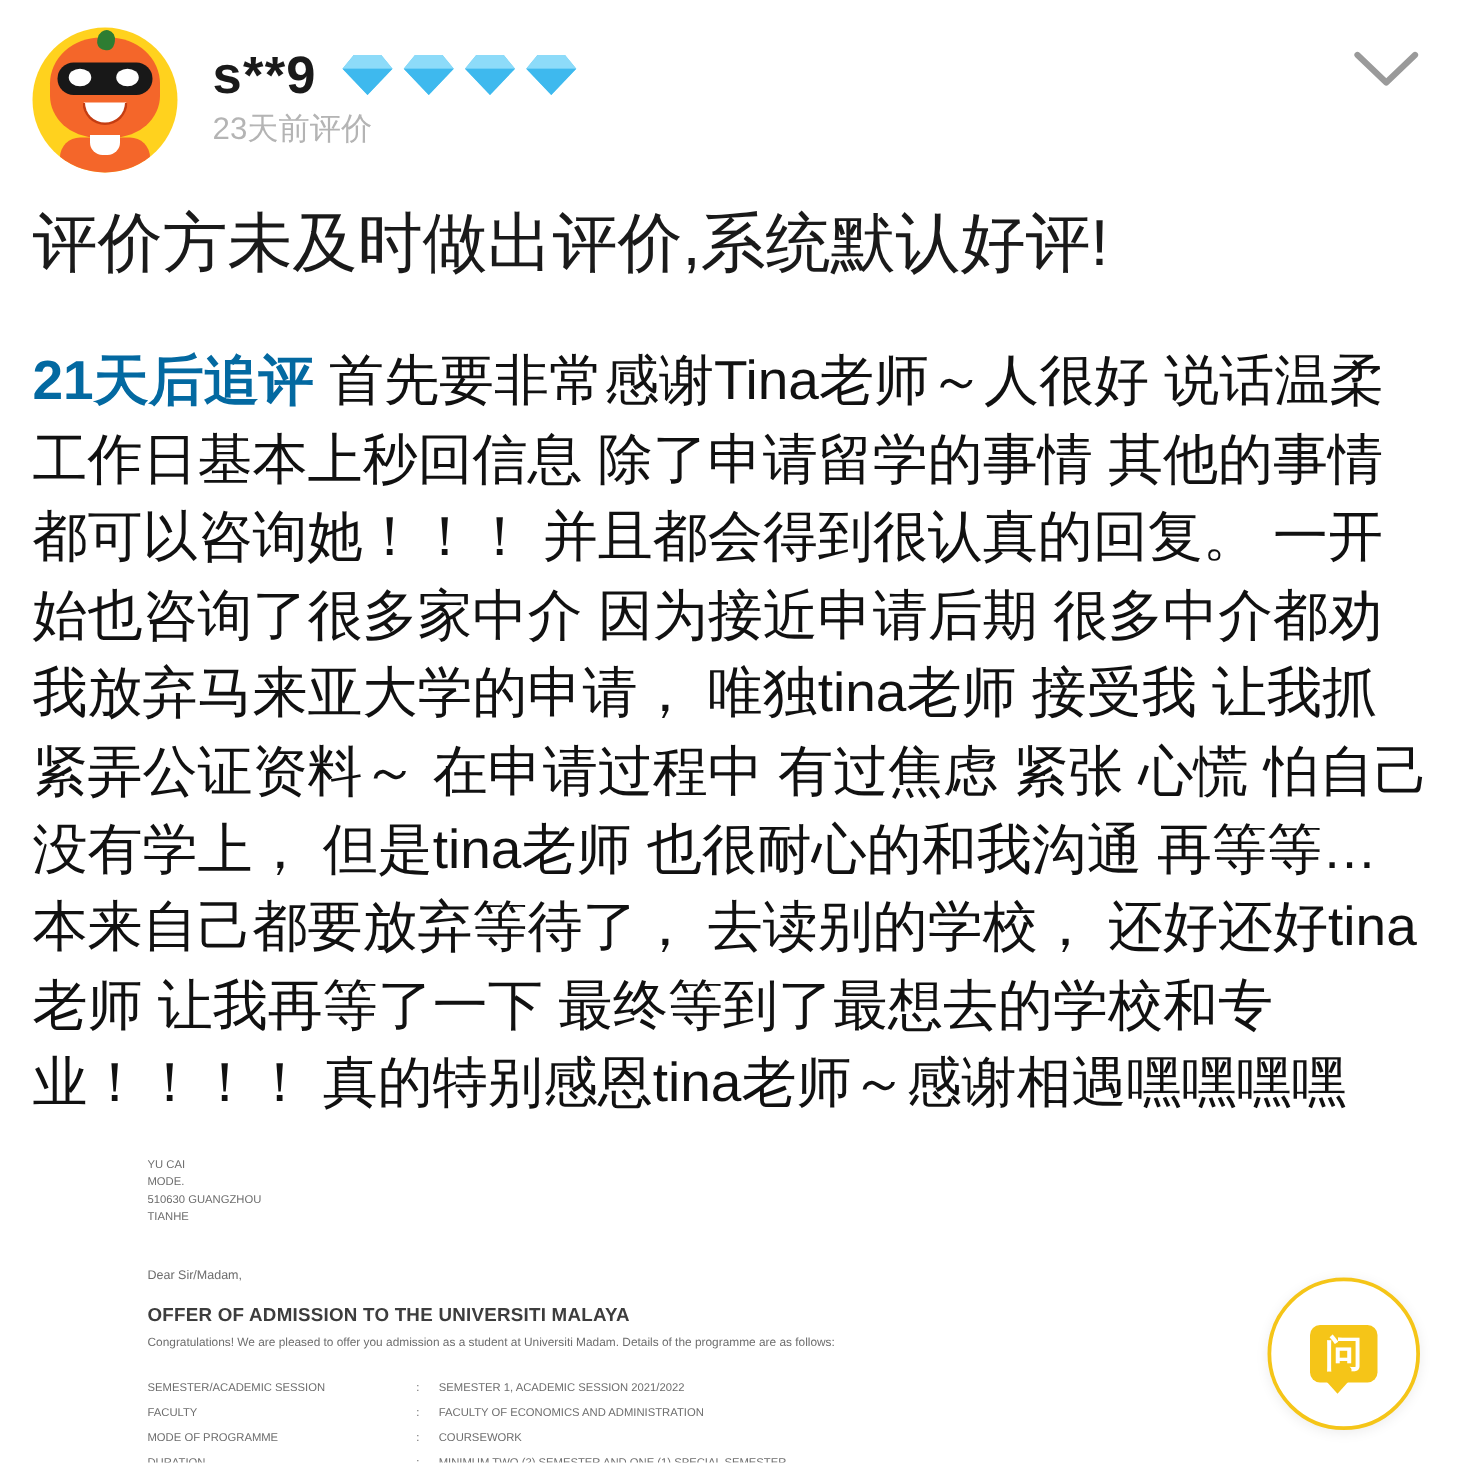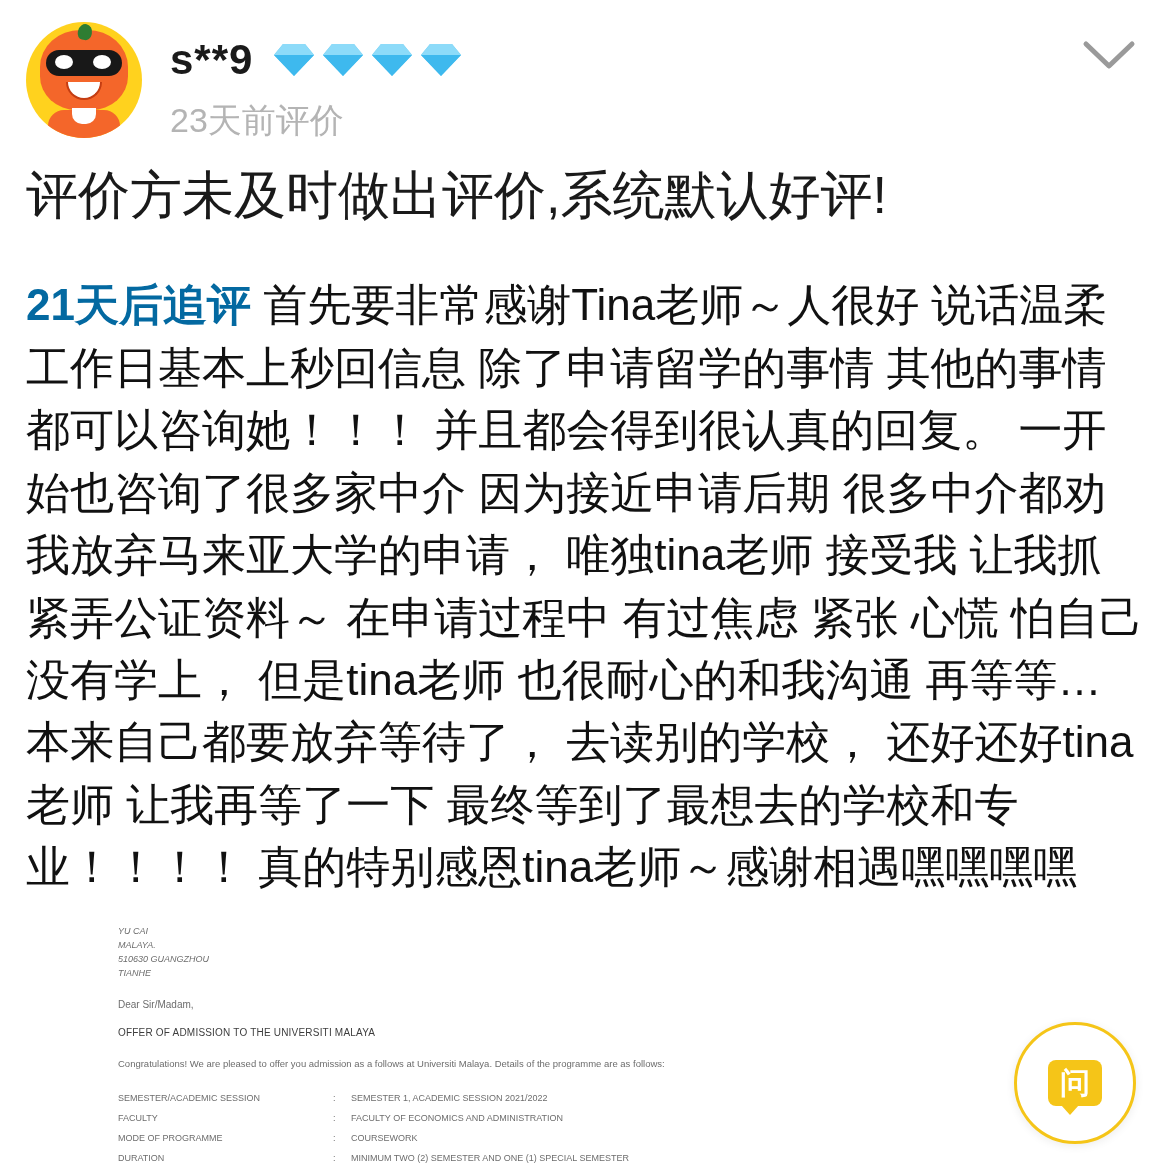--- a/index.html
+++ b/index.html
@@ -122,22 +122,22 @@
     gap: 7px;
     align-items: center;
   }
   .diamond {
     width: 42px;
     height: 36px;
     position: relative;
   }
   .diamond svg { display: block; }
   .review-time {
-    margin-top: 14px;
-    font-size: 34px;
+    margin-top: 2px;
+    font-size: 25px;
     color: #b4b4b4;
   }
   .chevron {
     position: absolute;
     right: 34px;
     top: 38px;
     width: 54px;
     height: 34px;
   }
 
@@ -171,27 +171,27 @@
     width: 560px;
     background: #ffffff;
   }
   .doc {
     font-family: "Liberation Sans", sans-serif;
     color: #6d6d6d;
     font-size: 9px;
     line-height: 1.55;
     transform-origin: top left;
   }
-  .doc .addr { margin-bottom: 16px; font-style: italic; }
+  .doc .addr { margin-bottom: 32px; }
   .doc .dear { margin-bottom: 13px; font-size: 10px; }
   .doc .subject {
-    font-weight: normal;
+    font-weight: bold;
     color: #3d3d3d;
-    font-size: 10px;
-    margin-bottom: 16px;
+    font-size: 15px;
+    margin-bottom: 4px;
     letter-spacing: 0.2px;
   }
   .doc .congrats { margin-bottom: 18px; font-size: 9.5px; }
   .doc table {
     border-collapse: collapse;
     width: 100%;
     font-size: 9px;
   }
   .doc table td {
     vertical-align: top;
@@ -306,27 +306,27 @@
   <div class="first-line">评价方未及时做出评价,系统默认好评!</div>
 
   <div class="append-block">
     <span class="append-label">21天后追评</span><span> 首先要非常感谢Tina老师～人很好 说话温柔 工作日基本上秒回信息 除了申请留学的事情 其他的事情都可以咨询她！！！ 并且都会得到很认真的回复。 一开始也咨询了很多家中介 因为接近申请后期 很多中介都劝我放弃马来亚大学的申请， 唯独tina老师 接受我 让我抓紧弄公证资料～ 在申请过程中 有过焦虑 紧张 心慌 怕自己没有学上， 但是tina老师 也很耐心的和我沟通 再等等…本来自己都要放弃等待了， 去读别的学校， 还好还好tina老师 让我再等了一下 最终等到了最想去的学校和专业！！！！ 真的特别感恩tina老师～感谢相遇嘿嘿嘿嘿</span>
   </div>
 
   <div class="doc-wrap">
     <div class="doc">
       <div class="addr">
         <div>YU CAI</div>
-        <div>MALAYA.</div>
+        <div>MODE.</div>
         <div>510630 GUANGZHOU</div>
         <div>TIANHE</div>
       </div>
       <div class="dear">Dear Sir/Madam,</div>
       <div class="subject">OFFER OF ADMISSION TO THE UNIVERSITI MALAYA</div>
-      <div class="congrats">Congratulations! We are pleased to offer you admission as a follows at Universiti Malaya. Details of the programme are as follows:</div>
+      <div class="congrats">Congratulations! We are pleased to offer you admission as a student at Universiti Madam. Details of the programme are as follows:</div>
       <table>
         <tbody>
             <tr>
           <td class="k">SEMESTER/ACADEMIC SESSION</td>
           <td class="c">:</td>
           <td class="v">SEMESTER 1, ACADEMIC SESSION 2021/2022</td>
         </tr>
         <tr>
           <td class="k">FACULTY</td>
           <td class="c">:</td>

